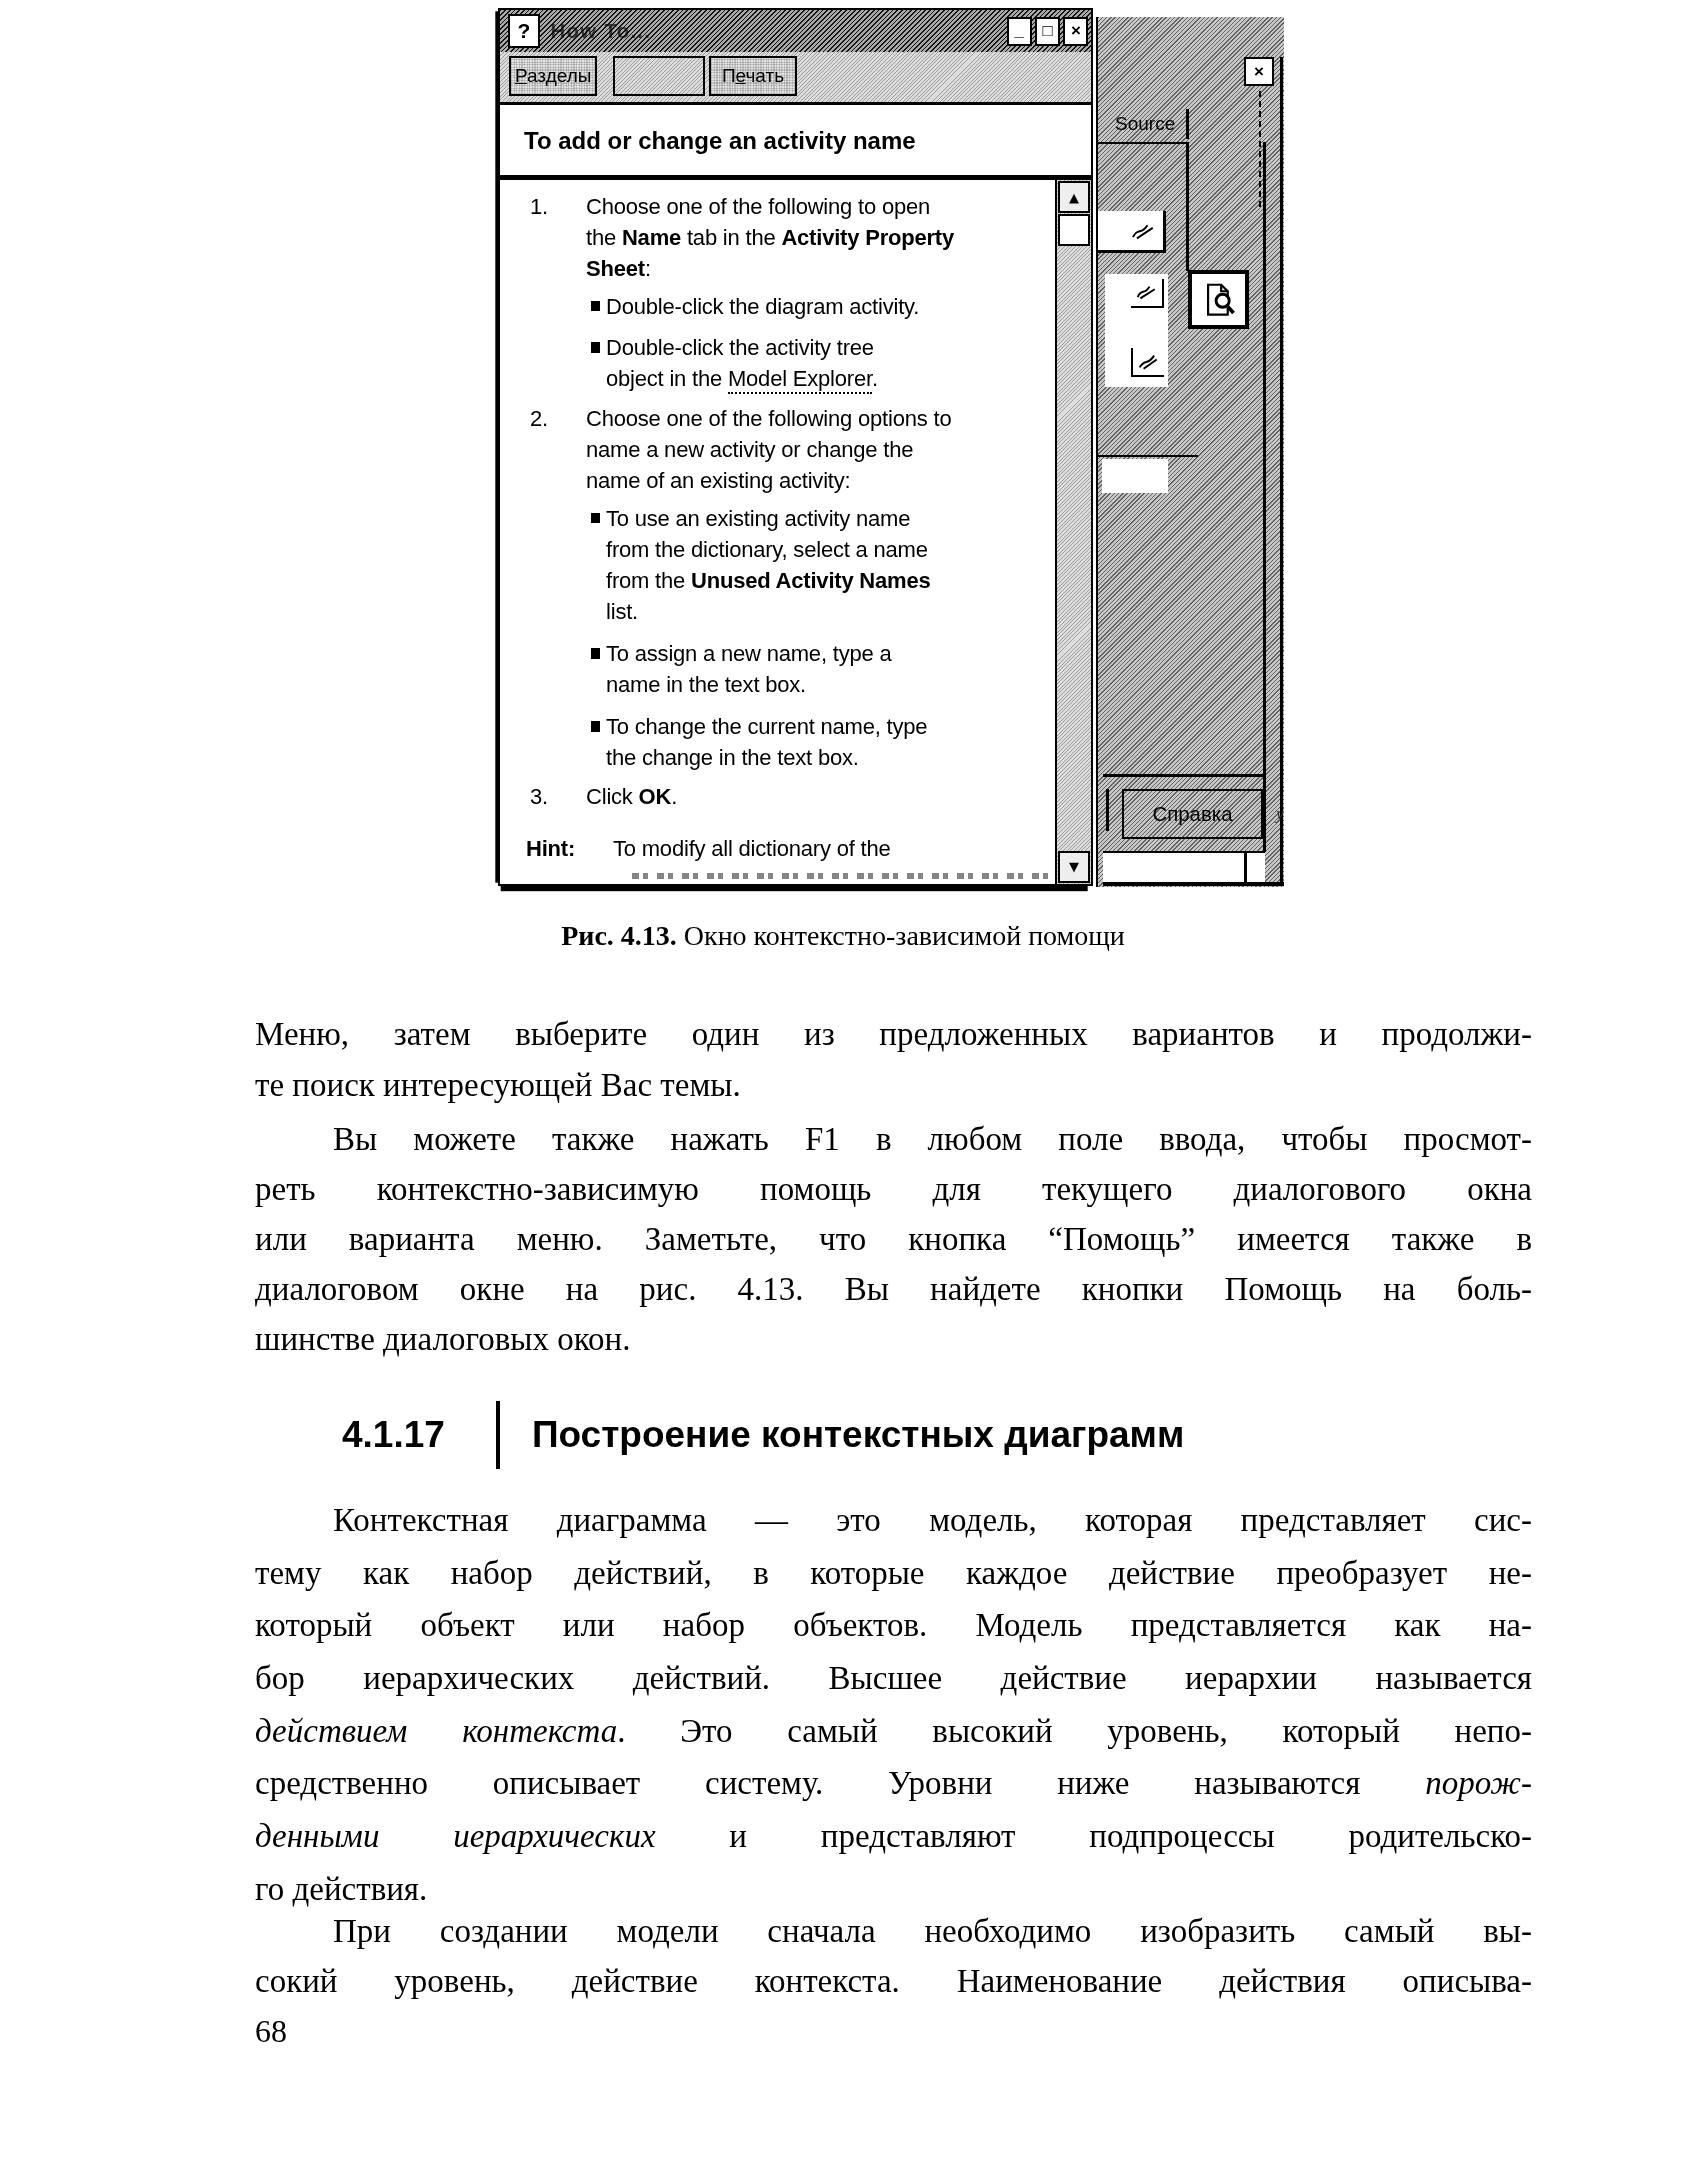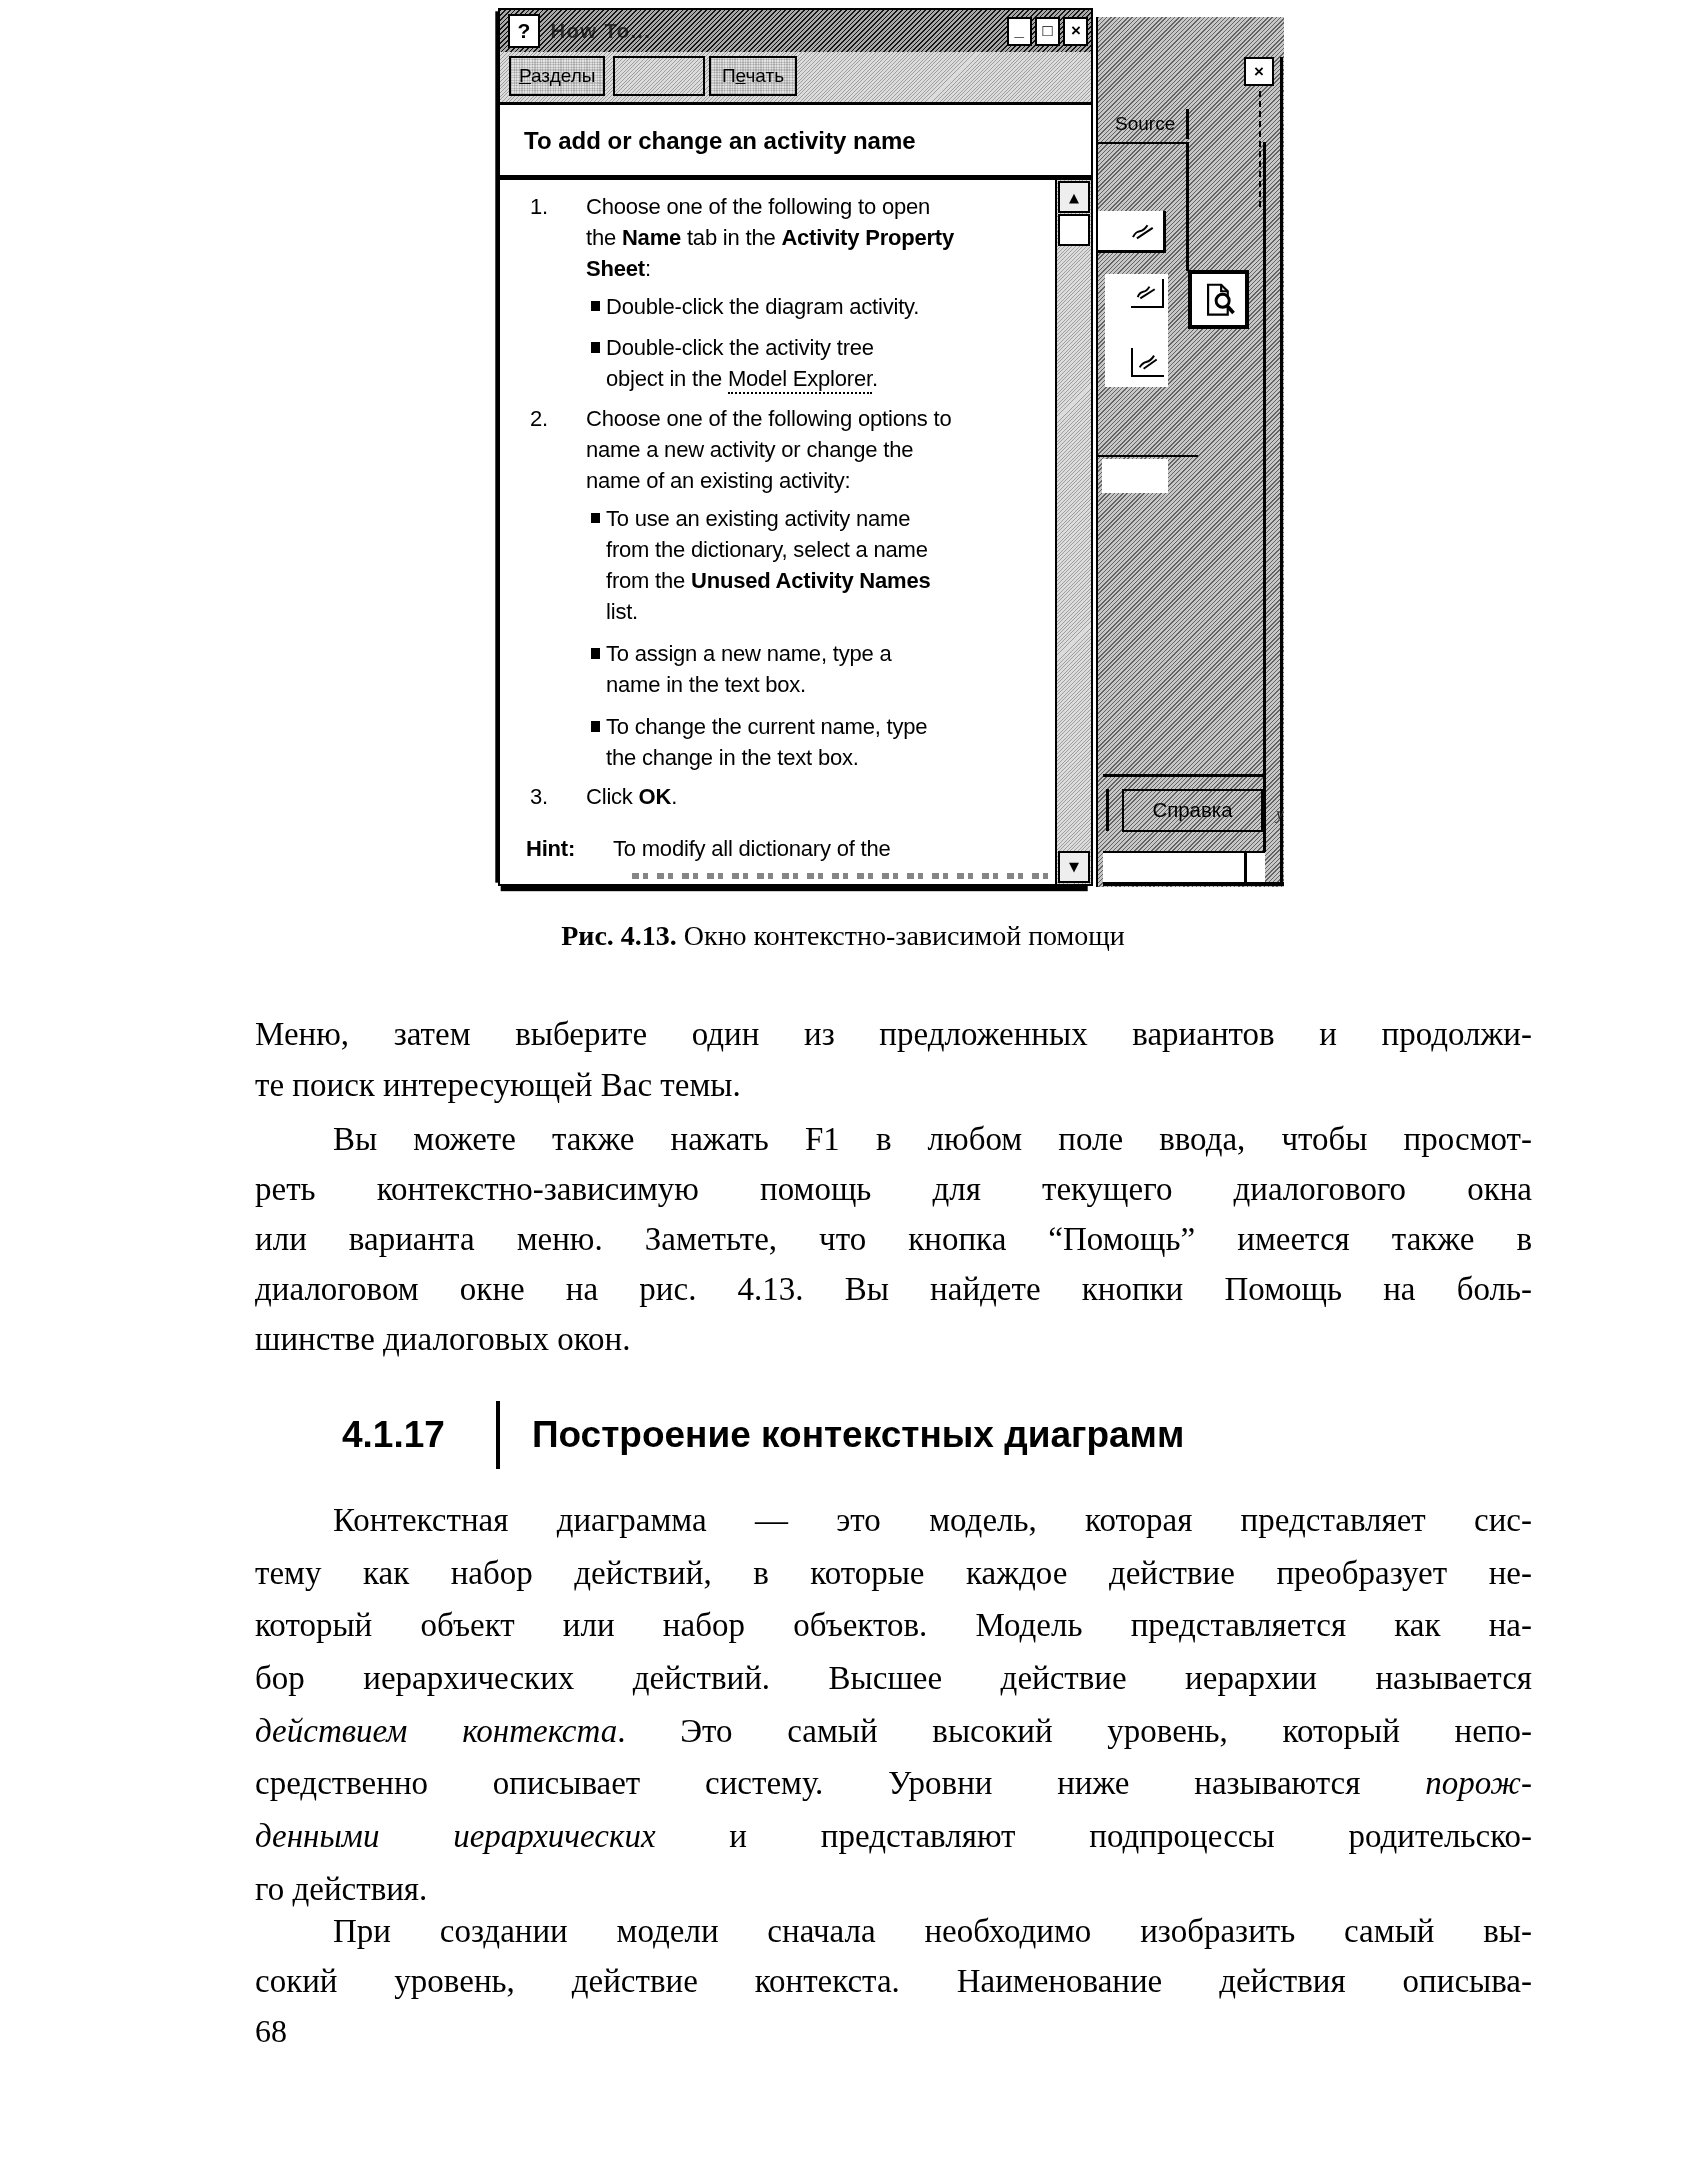--- a/index.html
+++ b/index.html
@@ -67,21 +67,21 @@
   .wpanel{position:absolute;left:6.6px;top:257px;width:63px;height:113px;background:#fff;}
   .corner-br{border-right:2.6px solid #000;border-bottom:2.6px solid #000;}
   .corner-bl{border-left:2.6px solid #000;border-bottom:2.6px solid #000;}
   .mini{position:absolute;width:33px;height:29px;box-sizing:border-box;display:flex;align-items:center;justify-content:center;}
   .doc-btn{position:absolute;left:90px;top:253px;width:61px;height:59px;background:#fff;border:4px solid #000;
     box-sizing:border-box;display:flex;align-items:center;justify-content:center;}
   .dlg-hline{position:absolute;background:#000;}
   .dlg-white{position:absolute;background:#fff;}
   .dlg-vline{position:absolute;background:#000;}
   .dash-v{position:absolute;left:161px;top:74px;height:116px;width:0;border-left:2.6px dashed #000;}
-  .spravka{position:absolute;left:24px;top:772px;width:141px;height:43px;border:2.6px solid #000;box-sizing:border-box;
+  .spravka{position:absolute;left:24px;top:772px;width:141px;height:50px;border:2.6px solid #000;box-sizing:border-box;
     display:flex;align-items:center;justify-content:center;font-size:20.4px;}
   .spravka-tick{position:absolute;left:8px;top:772px;width:3.3px;height:42px;background:#000;}
   .stray{position:absolute;left:178px;top:787px;font:italic 17px "Liberation Serif",serif;color:#333;}
 
   
   .caption{position:absolute;left:0;top:920px;width:1686px;text-align:center;font-size:28px;}
   .bline{position:absolute;left:255px;width:1277px;font-size:33px;line-height:40px;
     text-align:justify;text-align-last:justify;box-sizing:border-box;}
   .bline.ind{padding-left:78px;}
   .bline.last{text-align-last:left;}
@@ -111,21 +111,21 @@
         <div class="win-btn">
             <span>□</span>
           </div>
         <div class="win-btn">
             <span>×</span>
           </div>
       </div>
     </div>
 
     <div class="toolbar hatch-light">
-      <div class="tb-btn dither" style="left:9.2px;width:96px;">
+      <div class="tb-btn dither" style="left:9.2px;width:88px;">
         <span><span class="tb-hot">Р</span><span>азделы</span></span>
       </div>
       <div class="tb-btn hatch-light" style="left:113px;width:92px;color:#888;">
         <span></span>
       </div>
       <div class="tb-btn dither" style="left:209px;width:88px;">
         <span><span>П</span><span class="tb-hot">е</span><span>чать</span></span>
       </div>
     </div>
 

